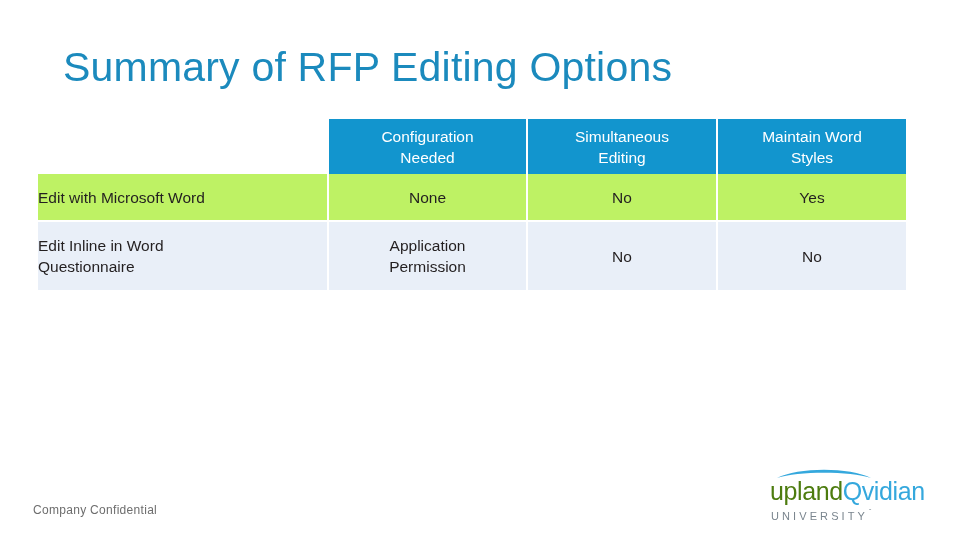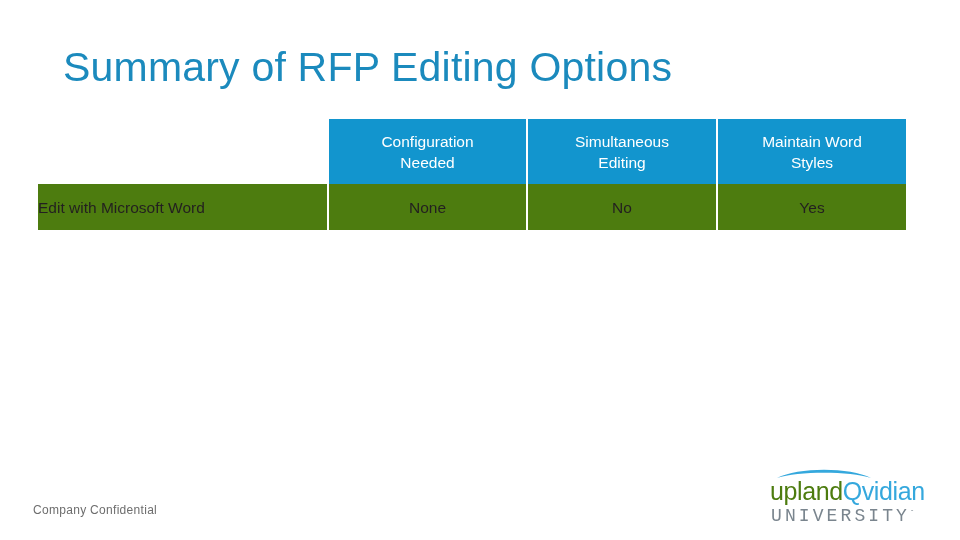--- a/index.html
+++ b/index.html
@@ -59,28 +59,28 @@
     background: #ffffff;
     border: none;
   }
   .hdr-cell {
     background: #1295ce;
     color: #ffffff;
     font-size: 18.5px;
     line-height: 25px;
     font-weight: 400;
     text-align: center;
-    height: 65px;
+    height: 55px;
     border-right: 2px solid #ffffff;
     padding: 0 6px;
   }
   .hdr-cell.last { border-right: none; }
 
   
-  .row-a td.cell { background: #4d7c0f; }
+  .row-a td.cell { background: #bef264; }
   .row-b td.cell { background: #e9eff8; }
 
   td.cell {
     border-right: 2px solid #ffffff;
     border-bottom: 2px solid #ffffff;
     color: #231f20;
     text-align: center;
     padding: 6px 8px;
   }
   td.cell.last { border-right: none; }
@@ -143,24 +143,23 @@
     letter-spacing: -0.4px;
   }
   #logo-university-row {
     position: absolute;
     left: 1px;
     top: 38px;
     white-space: nowrap;
   }
   #logo-university {
     color: #7a858e;
-    font-size: 18px;
+    font-size: 11px;
     letter-spacing: 3.1px;
     font-weight: 400;
-    font-family: Liberation Mono, monospace;
   }
   #logo-tm {
     color: #7a858e;
     font-size: 7px;
     vertical-align: super;
     margin-left: 1px;
   }
 </style>
 </head>
 <body>
@@ -187,20 +186,28 @@
   </thead>
   <tbody>
 
     <tr class="row-a">
       <td class="cell label h-r1 two-line">Edit with Microsoft Word</td>
       <td class="cell h-r1 two-line">None</td>
       <td class="cell h-r1 two-line">No</td>
       <td class="cell h-r1 two-line last">Yes</td>
     </tr>
 
+    <tr class="row-b">
+      <td class="cell label h-r2 two-line">Edit Inline in Word
+Questionnaire</td>
+      <td class="cell h-r2 two-line">Application
+Permission</td>
+      <td class="cell h-r2 two-line">No</td>
+      <td class="cell h-r2 two-line last">No</td>
+    </tr>
 
 
 
   </tbody>
 </table>
 
 <div id="footer-note">Company Confidential</div>
 
 <div id="brand-logo">
   <svg id="logo-swoosh" viewBox="0 0 96 12">

